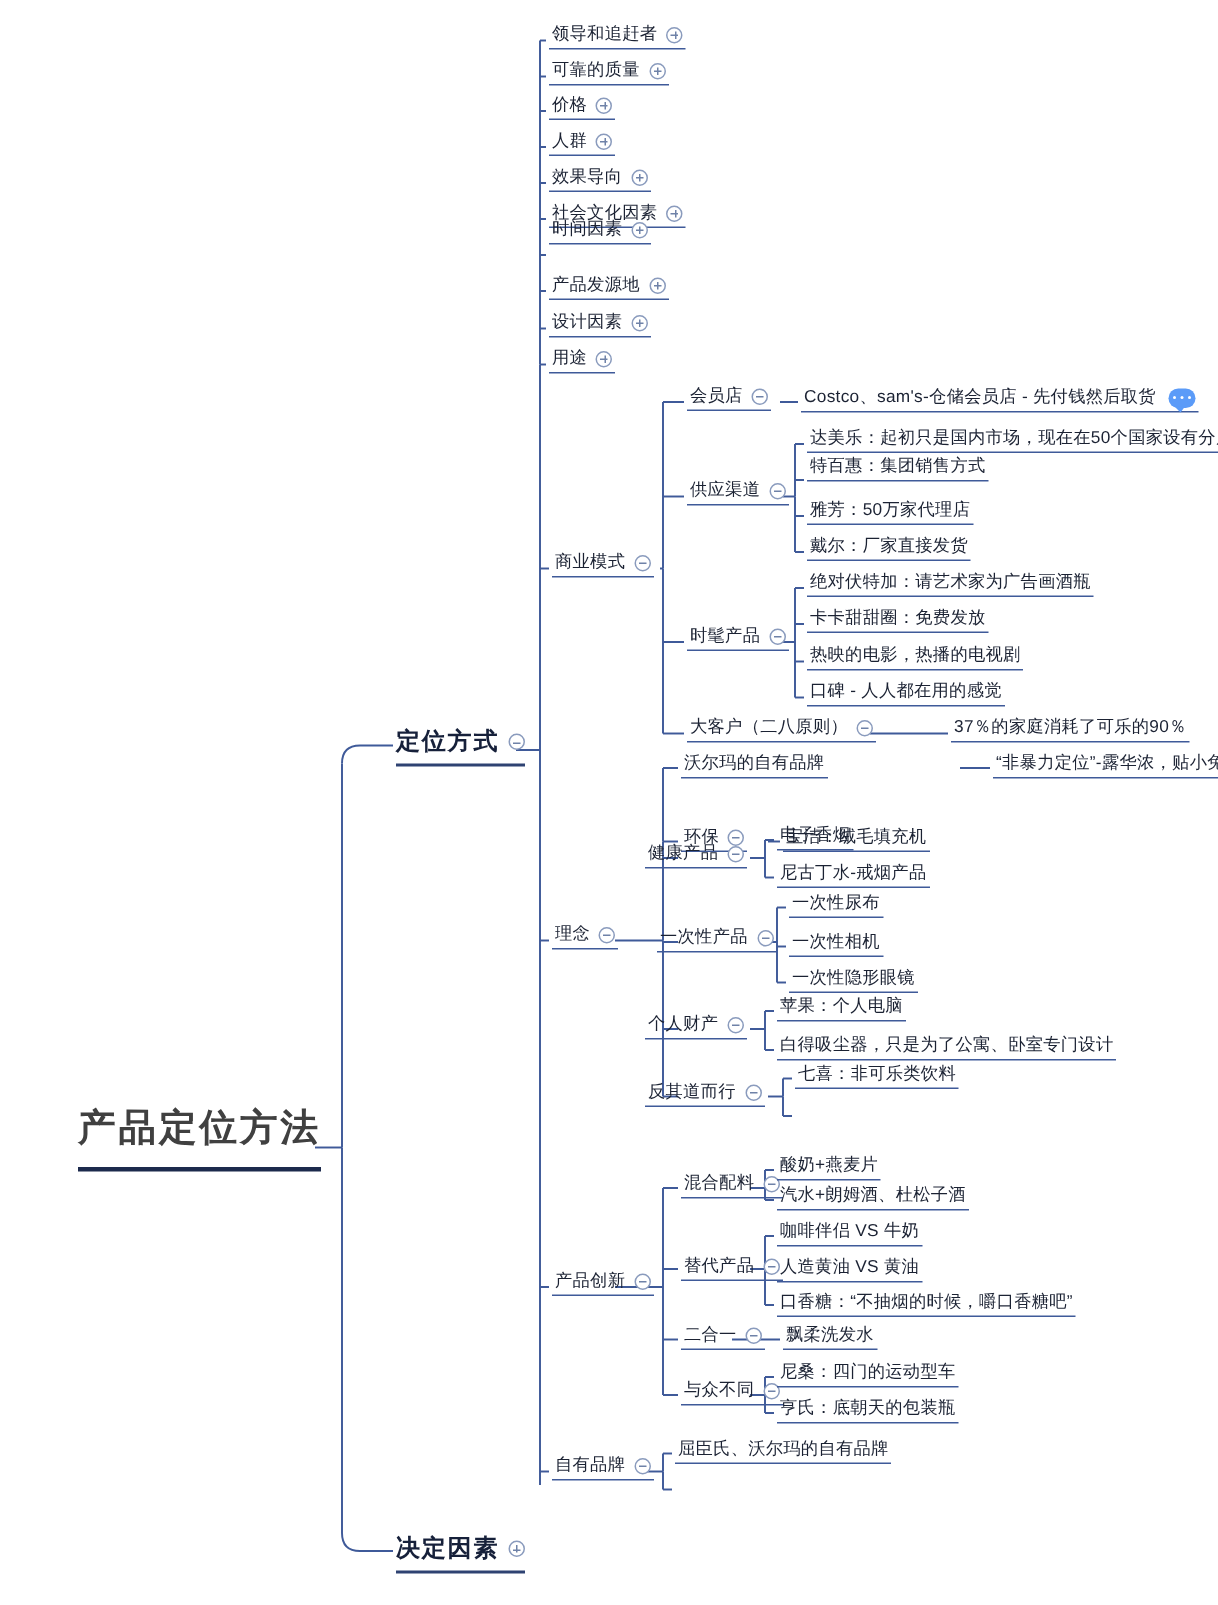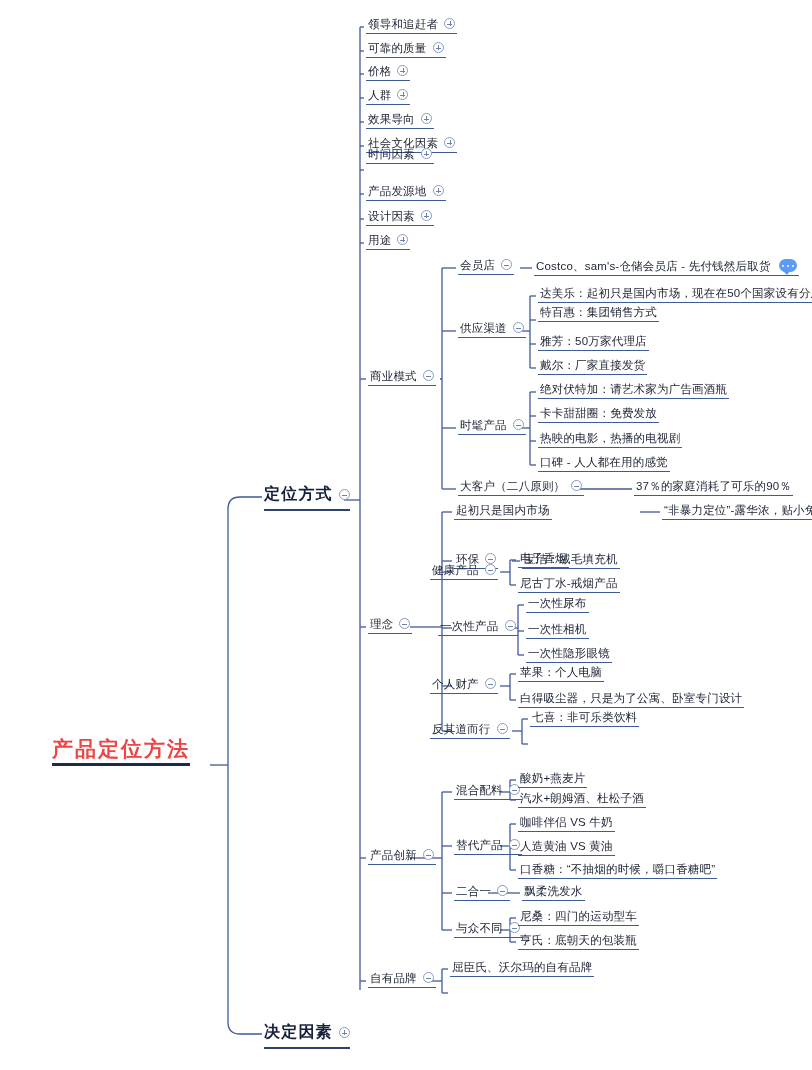--- a/index.html
+++ b/index.html
@@ -40,25 +40,26 @@
   .node.leaf {
     border-bottom: 1.4px solid #3f5a99;
     padding-bottom: 2px;
   }
   .node.branch {
     border-bottom: 1.4px solid #3f5a99;
     padding-bottom: 2px;
   }
   .root {
     position: absolute;
-    font-size: 21px;
+    font-size: 25px;
     font-weight: 600;
     letter-spacing: 2px;
-    color: #ef4444;
+    color: #404040;
     border-bottom: 3px solid #1c2a4d;
+    padding-bottom: 10px;
   }
   .lvl1 {
     position: absolute;
     font-size: 16px;
     font-weight: 600;
     letter-spacing: 1.2px;
     color: #16203a;
     border-bottom: 2.2px solid #2e4272;
     padding-bottom: 4px;
   }
@@ -347,21 +348,21 @@
     <span class="txt">大客户（二八原则）</span><span class="ctl minus"></span>
   </div>
   <div class="node leaf" style="left:634px; top:478px;">
     <span class="txt">37％的家庭消耗了可乐的90％</span>
   </div>
 
   <div class="node branch" style="left:368px; top:616px;">
     <span class="txt">理念</span><span class="ctl minus"></span>
   </div>
   <div class="node leaf" style="left:454px; top:502px;">
-    <span class="txt">起初只是国内市场</span>
+    <span class="txt">沃尔玛的自有品牌</span>
   </div>
   <div class="node leaf" style="left:662px; top:502px;">
     <span class="txt">“非暴力定位”-露华浓，贴小兔子标签</span>
   </div>
 
   <div class="node branch" style="left:454px; top:551px;">
     <span class="txt">环保</span><span class="ctl minus"></span>
   </div>
   <div class="node leaf" style="left:522px; top:551px;">
     <span class="txt">宝洁：绒毛填充机</span>

